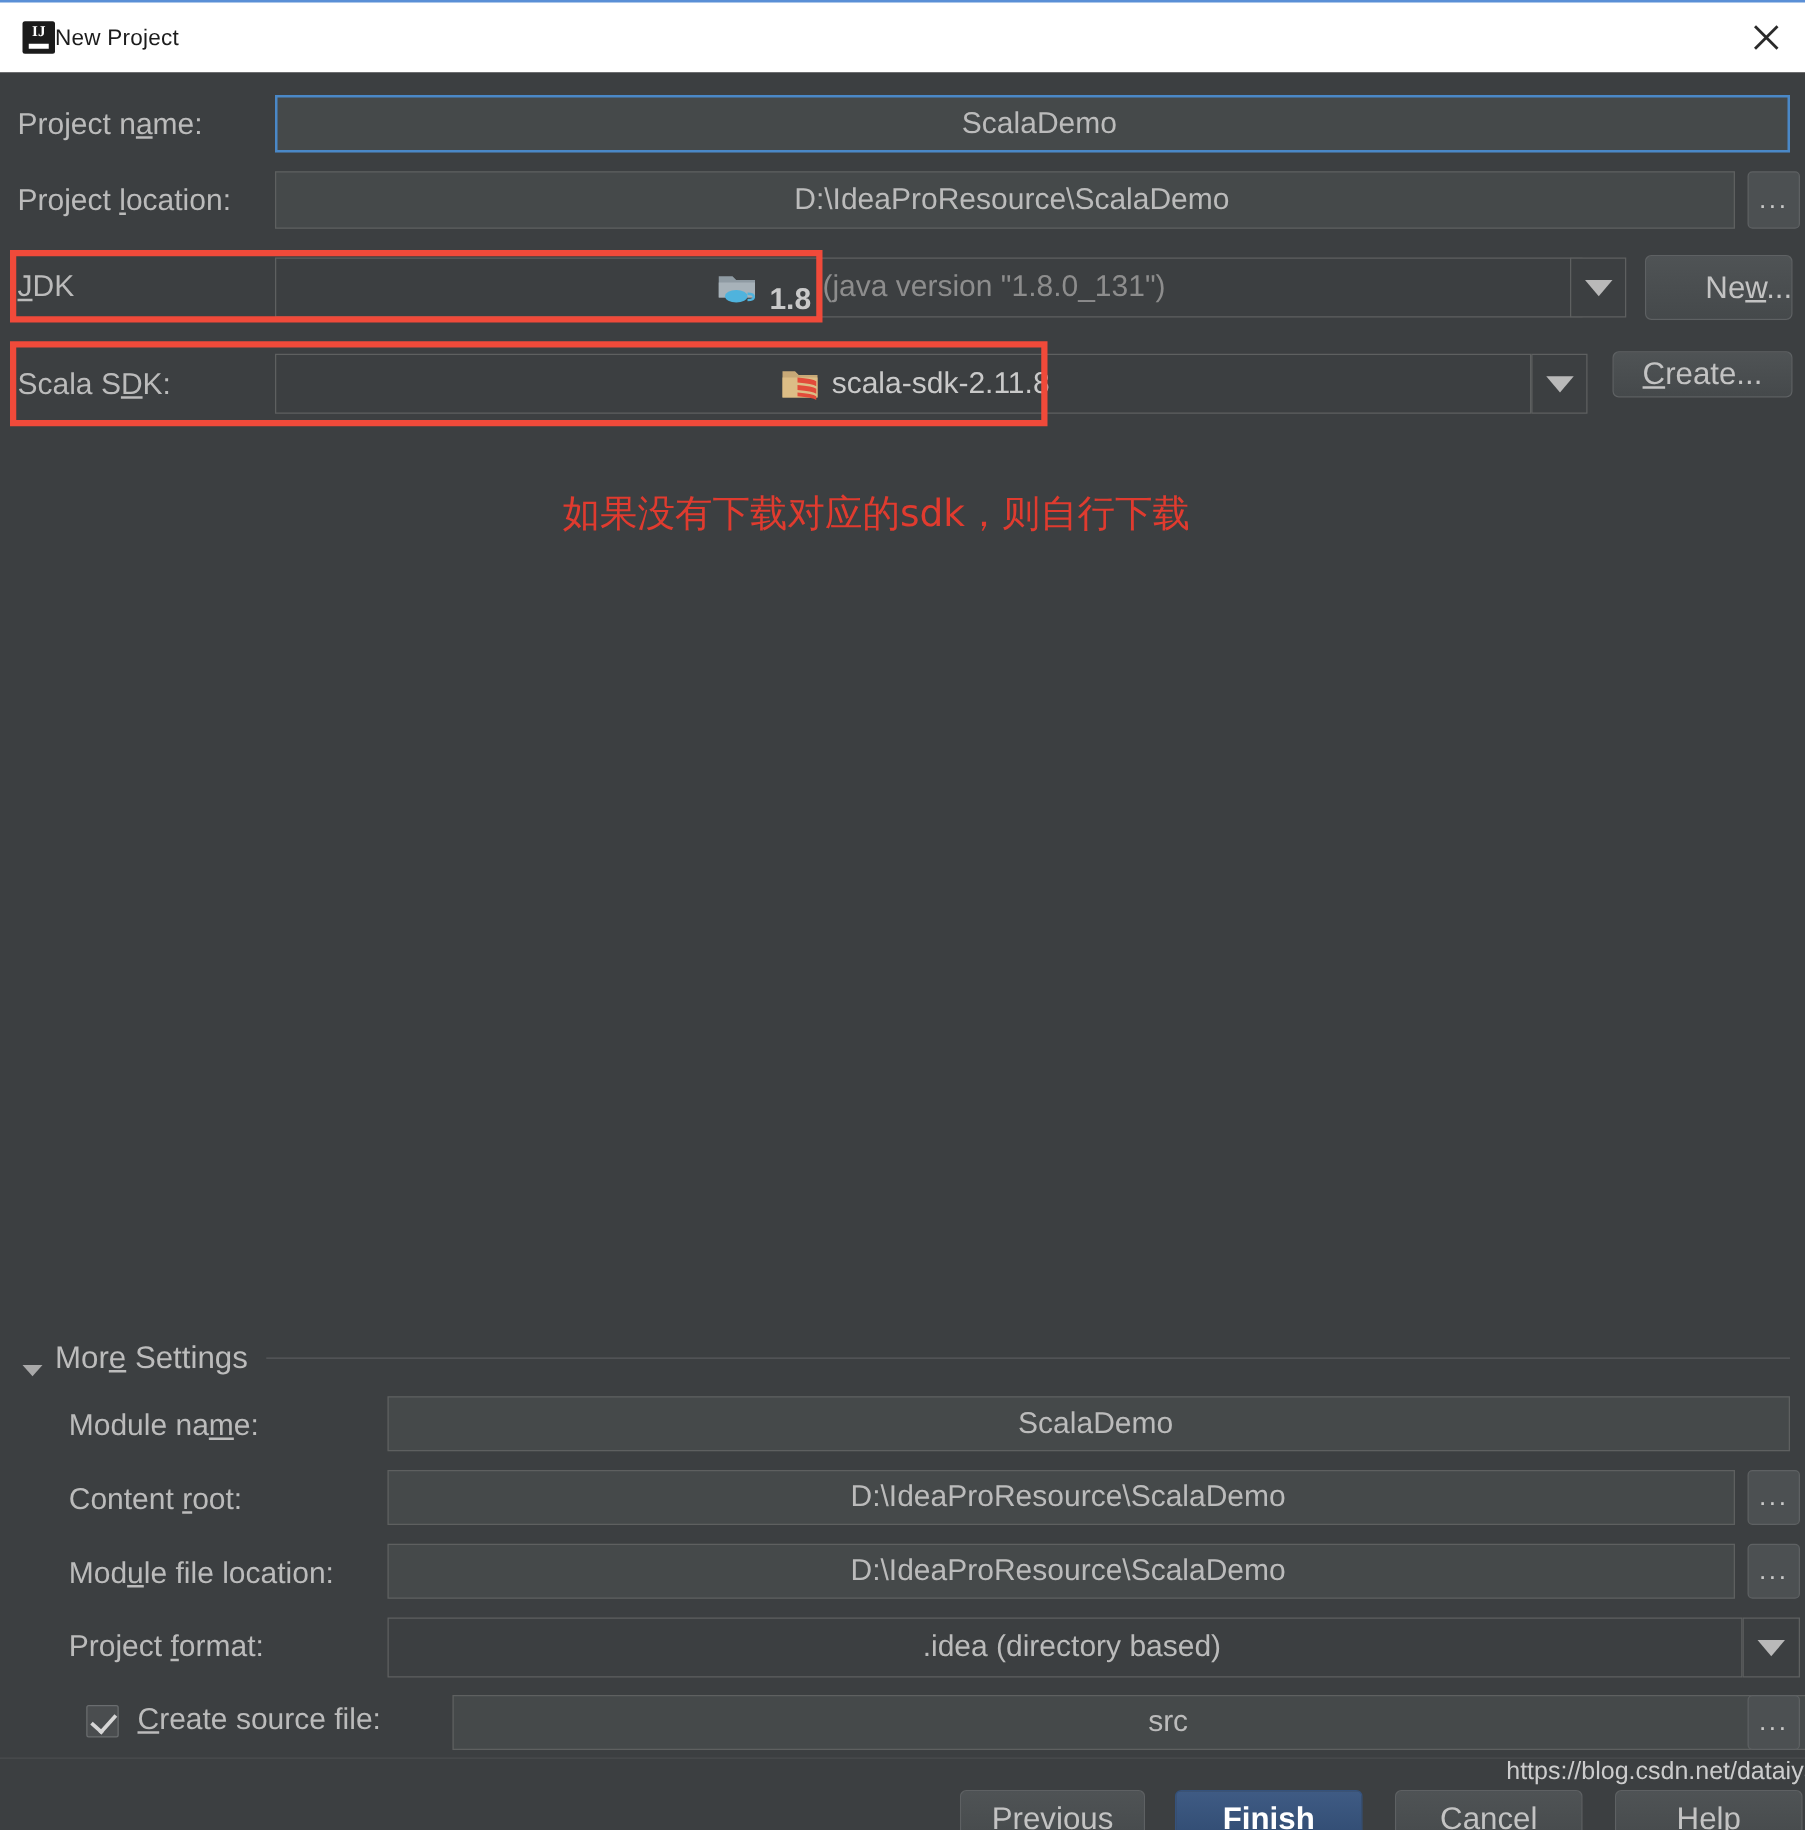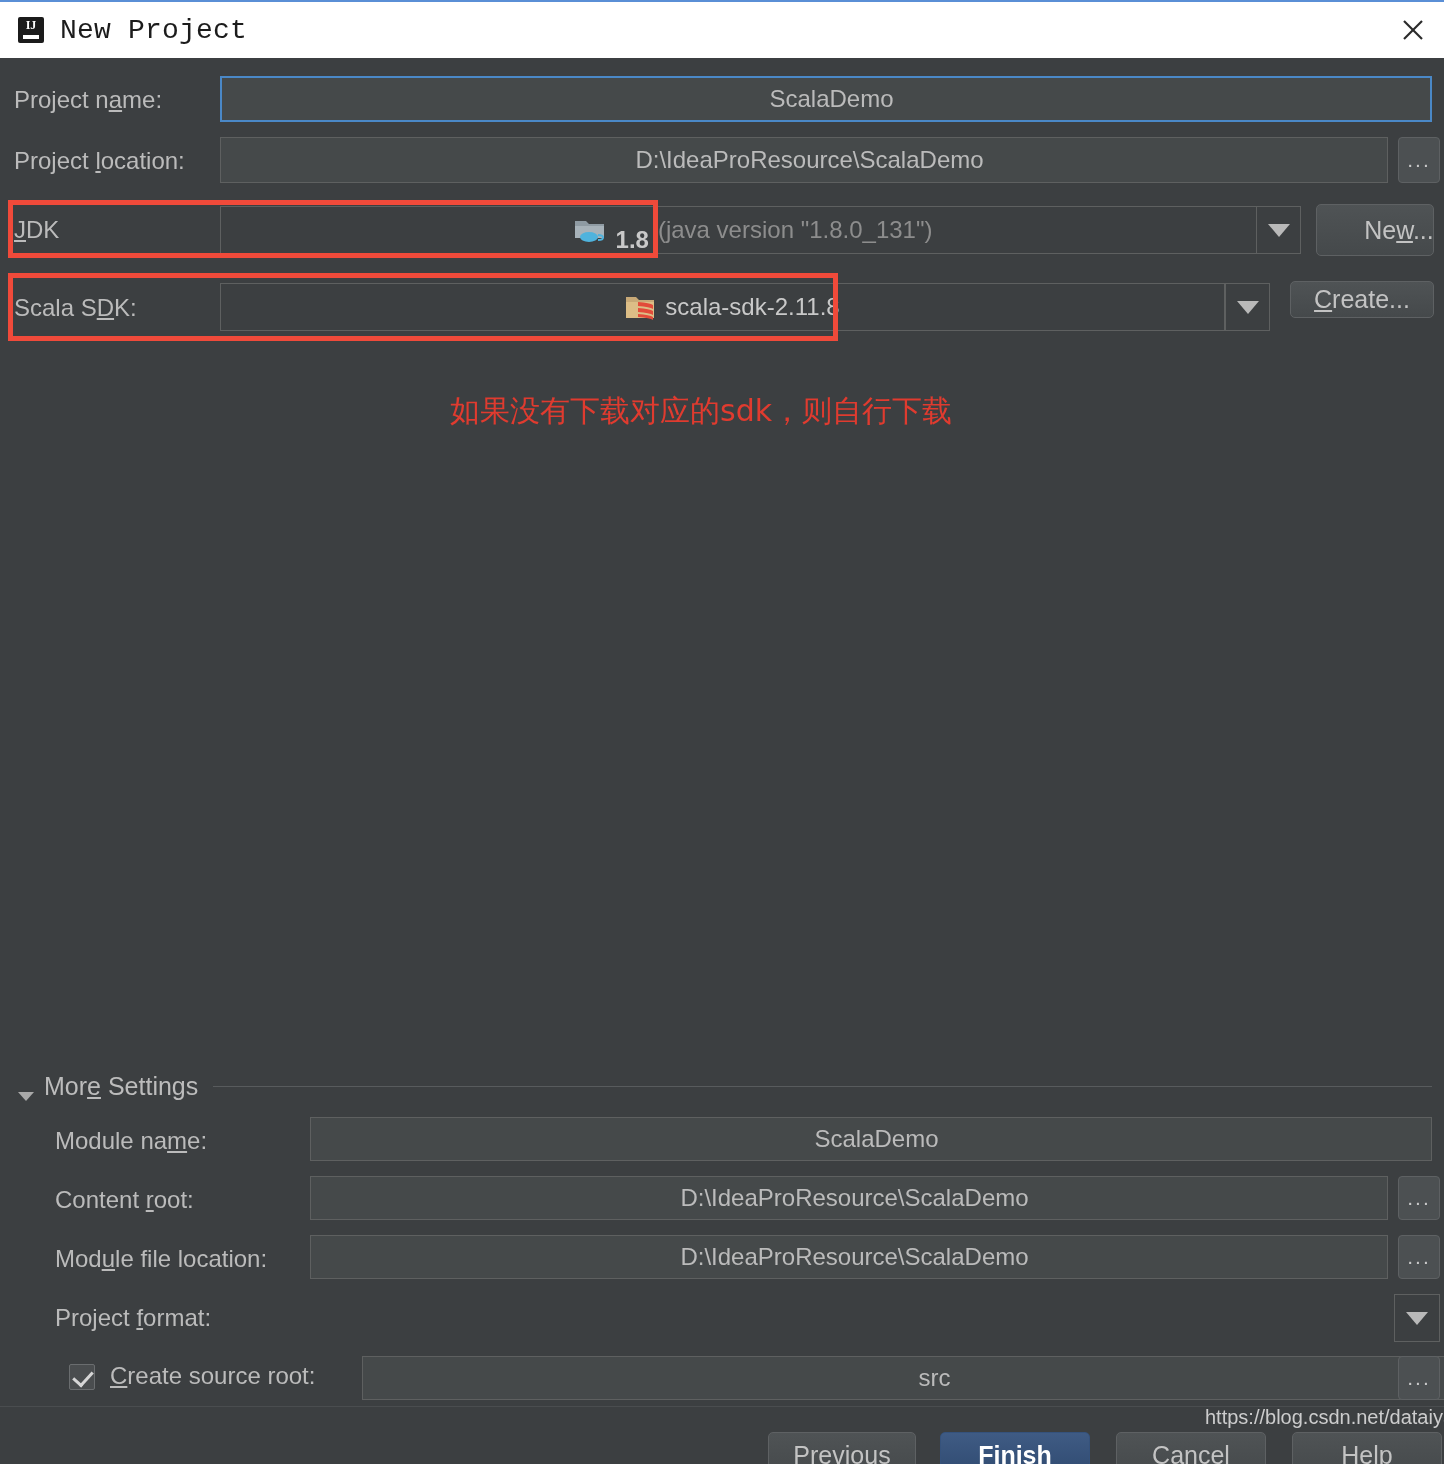--- a/index.html
+++ b/index.html
@@ -39,25 +39,23 @@
     color: #ffffff;
     letter-spacing: 0px;
     font-family: "Liberation Serif", serif;
   }
   .ij-icon::after {
     content: "";
     position: absolute; left: 5px; right: 5px; bottom: 4px;
     height: 4px; background: #ffffff;
   }
   .title-text {
-    margin-left: 16px;
-    font-size: 28px;
+    font-size: 18px;
     color: #1c1c1c;
     letter-spacing: .2px;
-    font-family: Liberation Mono, monospace;
   }
   .close-btn {
     position: absolute; right: 0; top: 0;
     width: 62px; height: 56px;
     display: flex; align-items: center; justify-content: center;
     cursor: pointer;
   }
   .close-btn svg { display: block; }
 
   
@@ -292,26 +290,29 @@
 
     <div class="lbl" style="left:55px; top:1187px;"><span>Mod</span><u>u</u><span>le file location:</span></div>
     <div class="field" style="left:310px; top:1177px; width:1078px; height:44px;">
       <span>D:\IdeaProResource\ScalaDemo</span>
     </div>
     <div class="btn-dots" style="left:1398px; top:1177px; width:42px; height:44px;">
       <span>...</span>
     </div>
 
     <div class="lbl" style="left:55px; top:1246px;"><span>Project </span><u>f</u><span>ormat:</span></div>
+    <div class="field flat" style="left:310px; top:1236px; width:1084px; height:48px;">
+      <span>.idea (directory based)</span>
+    </div>
     <div class="combo-arrow" style="left:1394px; top:1236px; width:46px; height:48px;">
       <i class="tri-down"></i>
     </div>
 
     <div class="checkbox" style="left:69px; top:1306px;"></div>
-    <div class="lbl" style="left:110px; top:1304px;"><u>C</u><span>reate source root:</span></div>
+    <div class="lbl" style="left:110px; top:1304px;"><u>C</u><span>reate source file:</span></div>
     <div class="field" style="left:362px; top:1298px; width:1134px; height:44px;">
       <span>src</span>
     </div>
     <div class="btn-dots" style="left:1398px; top:1298px; width:42px; height:44px;">
       <span>...</span>
     </div>
 
     <div class="bottom-sep" style="left:0px; top:1348px; width:1444px;"></div>
 
     <div class="btn" style="left:768px; top:1374px; width:148px; height:46px;">

